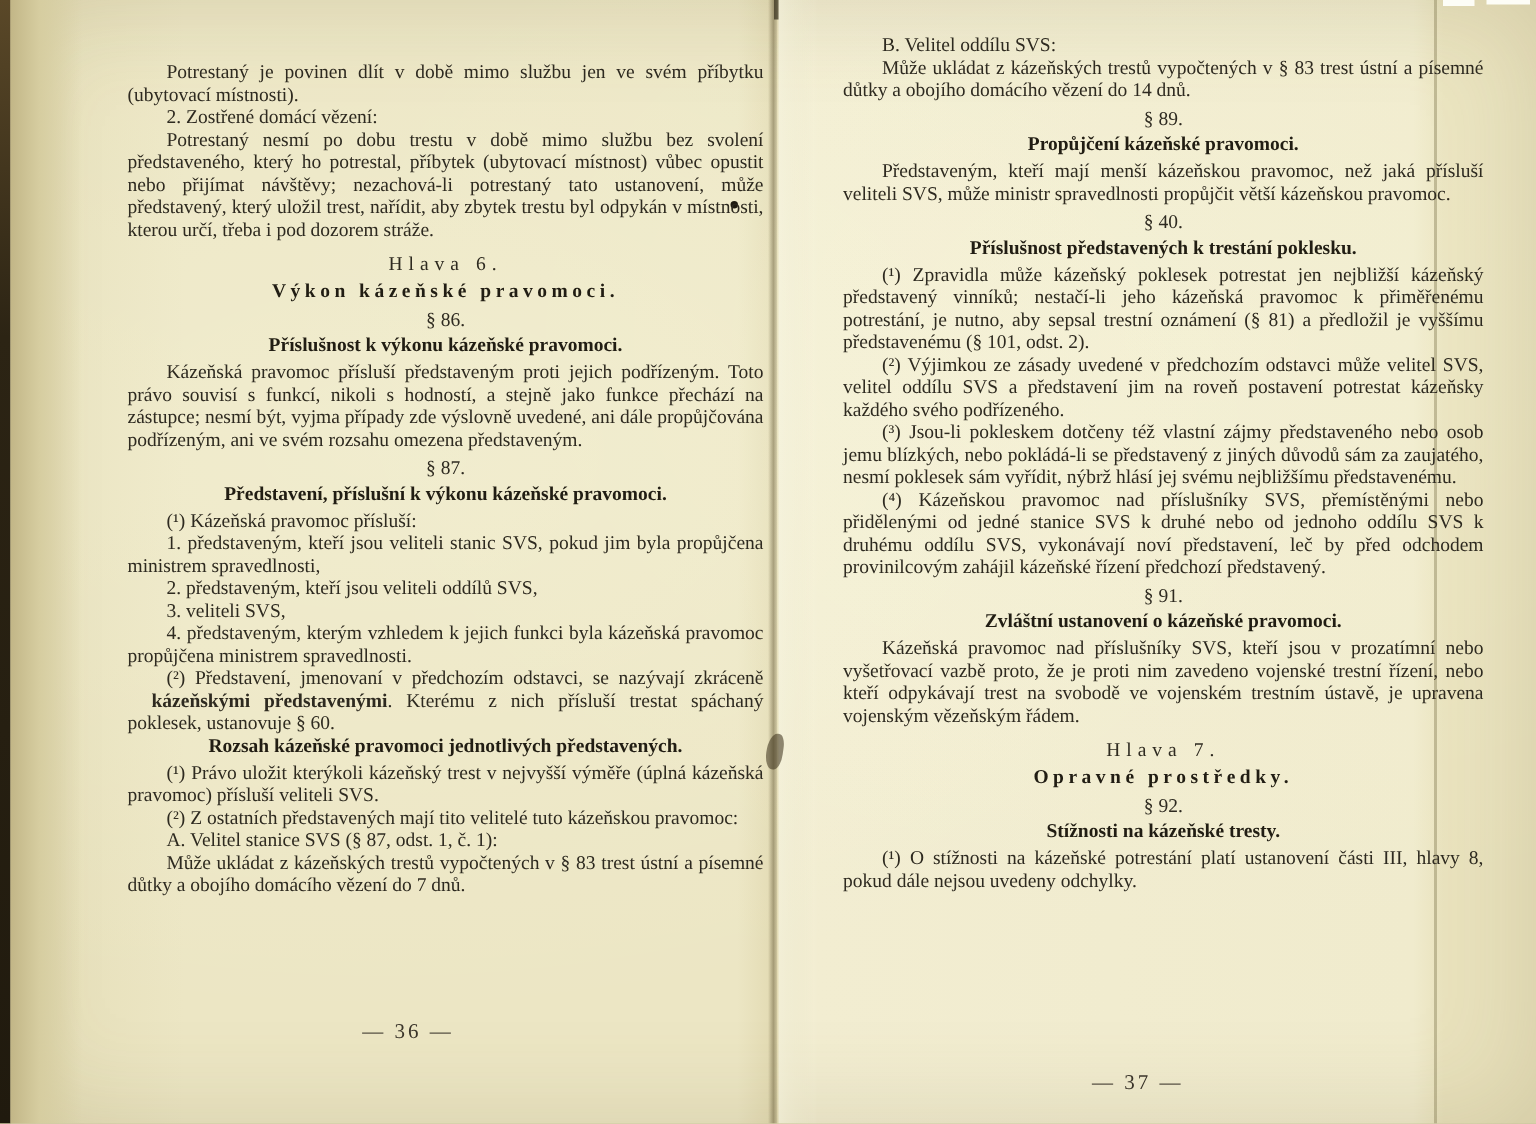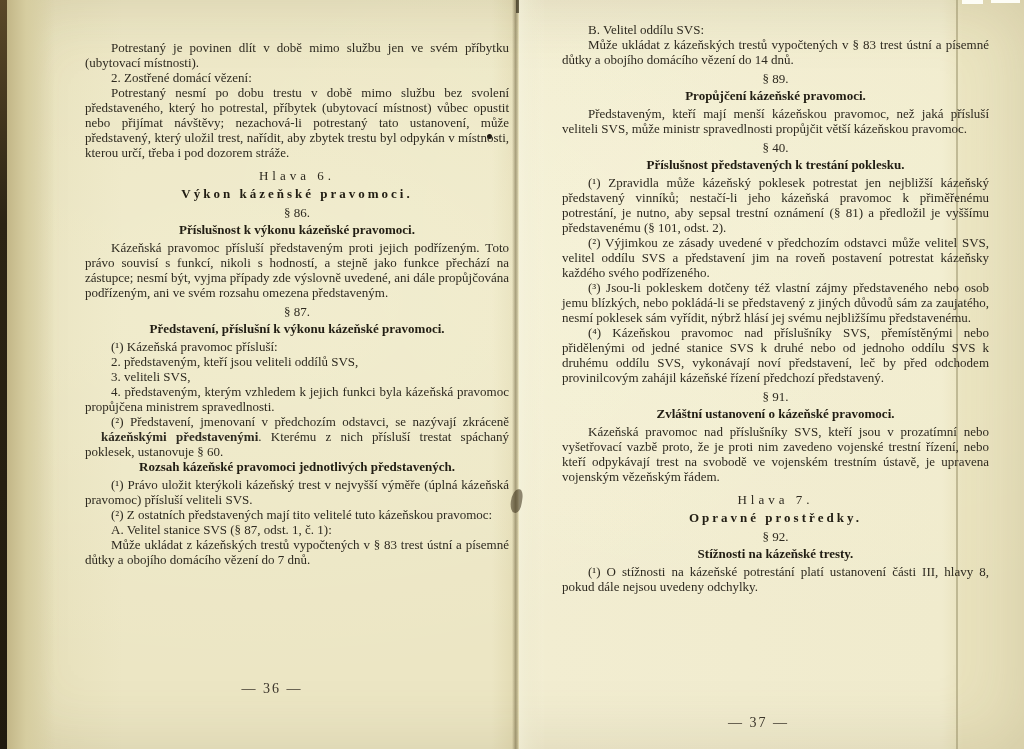--- a/index.html
+++ b/index.html
@@ -66,20 +66,21 @@
       <p class="blk body">2. Zostřené domácí vězení:</p>
       <p class="blk body">Potrestaný nesmí po dobu trestu v době mimo službu bez svolení představeného, který ho potrestal, příbytek (ubytovací místnost) vůbec opustit nebo přijímat návštěvy; nezachová-li potrestaný tato ustanovení, může představený, který uložil trest, nařídit, aby zbytek trestu byl odpykán v místnosti, kterou určí, třeba i pod dozorem stráže.</p>
       <p class="blk chapter">Hlava 6.</p>
       <p class="blk chapter_title">Výkon kázeňské pravomoci.</p>
       <p class="blk section">§ 86.</p>
       <p class="blk heading">Příslušnost k výkonu kázeňské pravomoci.</p>
       <p class="blk body">Kázeňská pravomoc přísluší představeným proti jejich podřízeným. Toto právo souvisí s funkcí, nikoli s hodností, a stejně jako funkce přechází na zástupce; nesmí být, vyjma případy zde výslovně uvedené, ani dále propůjčována podřízeným, ani ve svém rozsahu omezena představeným.</p>
       <p class="blk section">§ 87.</p>
       <p class="blk heading">Představení, příslušní k výkonu kázeňské pravomoci.</p>
       <p class="blk body">(¹) Kázeňská pravomoc přísluší:</p>
+      <p class="blk body">1. představeným, kteří jsou veliteli stanic SVS, pokud jim byla propůjčena ministrem spravedlnosti,</p>
       <p class="blk body">2. představeným, kteří jsou veliteli oddílů SVS,</p>
       <p class="blk body">3. veliteli SVS,</p>
       <p class="blk body">4. představeným, kterým vzhledem k jejich funkci byla kázeňská pravomoc propůjčena ministrem spravedlnosti.</p>
       <p class="blk body"><span>(²) Představení, jmenovaní v předchozím odstavci, se nazývají zkráceně </span><span class="b">kázeňskými představenými</span><span>. Kterému z nich přísluší trestat spáchaný poklesek, ustanovuje § 60.</span></p>
       <p class="blk heading">Rozsah kázeňské pravomoci jednotlivých představených.</p>
       <p class="blk body">(¹) Právo uložit kterýkoli kázeňský trest v nejvyšší výměře (úplná kázeňská pravomoc) přísluší veliteli SVS.</p>
       <p class="blk body">(²) Z ostatních představených mají tito velitelé tuto kázeňskou pravomoc:</p>
       <p class="blk body">A. Velitel stanice SVS (§ 87, odst. 1, č. 1):</p>
       <p class="blk body">Může ukládat z kázeňských trestů vypočtených v § 83 trest ústní a písemné důtky a obojího domácího vězení do 7 dnů.</p>
     </div>

